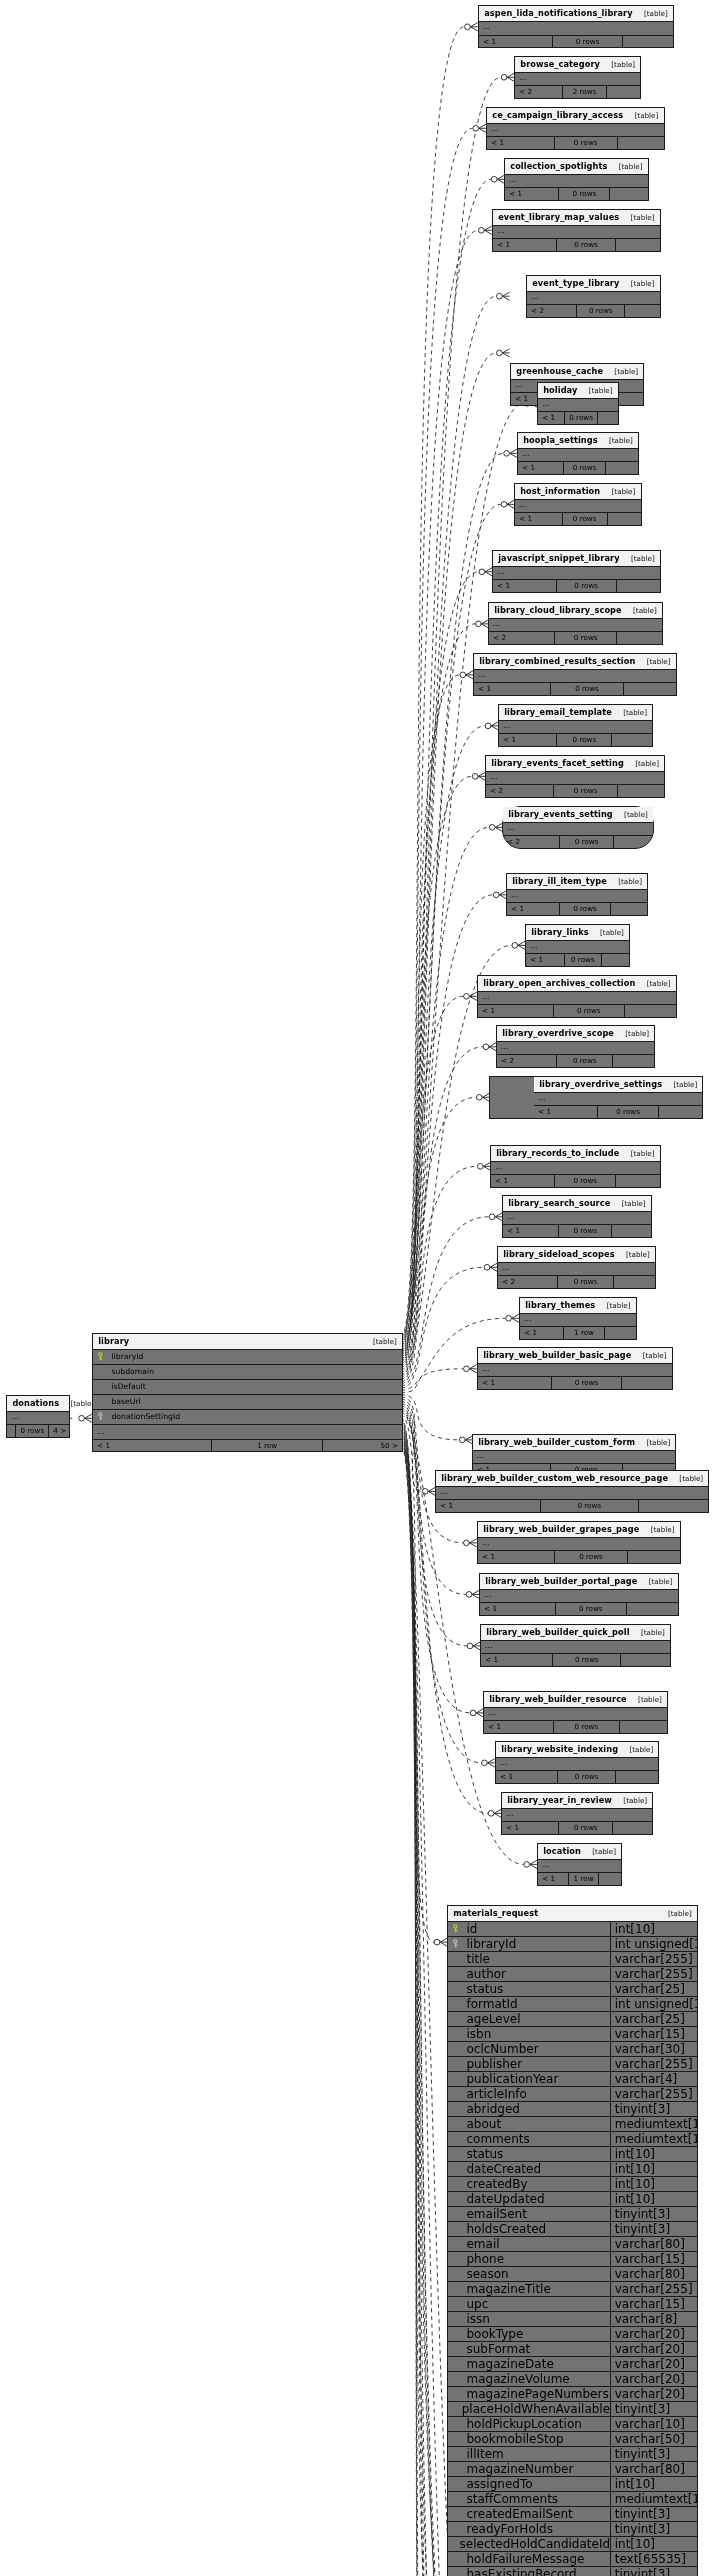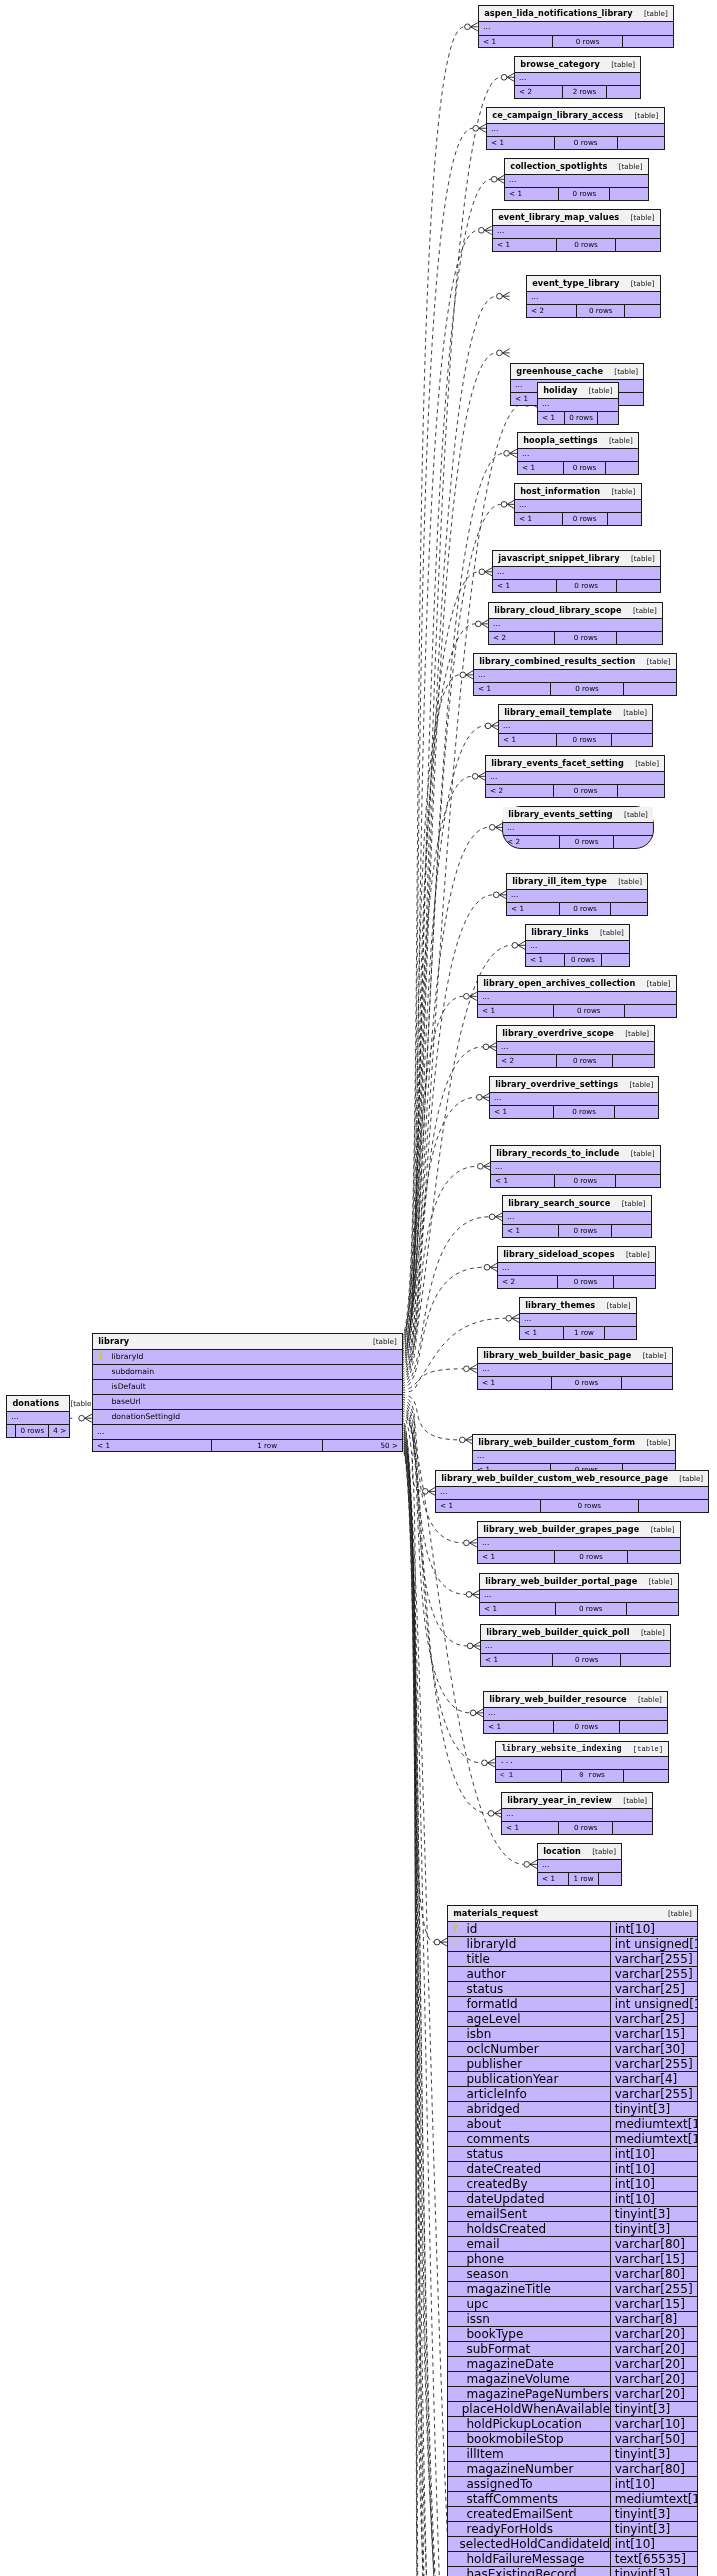--- a/index.html
+++ b/index.html
@@ -1,19 +1,19 @@
 <!DOCTYPE html>
 <html style="font-size:8.2px"><head>
 <meta charset="utf-8">
 <style>
   html,body{margin:0;padding:0;background:#ffffff;}
   body{font-family:"DejaVu Sans","Liberation Sans",sans-serif;color:#000;}
   #canvas{position:relative;width:718px;height:3433px;overflow:hidden;background:#fff;}
   #wires{position:absolute;left:0;top:0;z-index:1;}
-  .tbl{position:absolute;z-index:2;background:#c4b5fd;border:1px solid #1a1a1a;white-space:nowrap;font-size:7.7px;}
+  .tbl{position:absolute;z-index:2;background:#737373;border:1px solid #1a1a1a;white-space:nowrap;font-size:7.7px;}
   .tbl-h{display:flex;justify-content:space-between;align-items:baseline;gap:11.3px;
          background:#f2f2f2;border-bottom:1px solid #1a1a1a;padding:2.1px 5.2px 2.6px 5.2px;}
   .tbl-h .nm{font-weight:bold;font-size:8.2px;letter-spacing:0.1px;}
   .tbl-h .badge{font-size:7.2px;color:#111;}
   .dots-row{height:10.8px;line-height:7.2px;padding:1px 4.1px;border-bottom:1px solid #1a1a1a;}
   .foot{display:flex;align-items:stretch;font-size:7.2px;}
   .foot .c{padding:1px 4.1px;min-height:9.8px;}
   .foot .c1{flex:1.4;text-align:left;border-right:0.8px solid #1a1a1a;}
   .foot .c2{flex:1.3;text-align:center;border-right:0.8px solid #1a1a1a;}
   .foot .c3{flex:0.9;text-align:right;}
@@ -799,21 +799,21 @@
         <span class="nm">library_overdrive_scope</span>
         <span class="badge">[table]</span>
       </div>
       <div class="dots-row">...</div>
       <div class="foot">
         <span class="c c1">&lt; 2</span>
         <span class="c c2">0 rows</span>
         <span class="c c3"></span>
       </div>
     </div>
-    <div class="tbl" style="left: 489px; top: 1076px;">
+    <div class="tbl" style="left: 489px; top: 1076px; padding-left: 44px;">
       <div class="tbl-h">
         <span class="nm">library_overdrive_settings</span>
         <span class="badge">[table]</span>
       </div>
       <div class="dots-row">...</div>
       <div class="foot">
         <span class="c c1">&lt; 1</span>
         <span class="c c2">0 rows</span>
         <span class="c c3"></span>
       </div>
@@ -943,21 +943,21 @@
         <span class="nm">library_web_builder_resource</span>
         <span class="badge">[table]</span>
       </div>
       <div class="dots-row">...</div>
       <div class="foot">
         <span class="c c1">&lt; 1</span>
         <span class="c c2">0 rows</span>
         <span class="c c3"></span>
       </div>
     </div>
-    <div class="tbl" style="left: 495px; top: 1741px; font-family: Liberation Mono, monospace;">
+    <div class="tbl" style="left: 495px; top: 1741px;">
       <div class="tbl-h">
         <span class="nm">library_website_indexing</span>
         <span class="badge">[table]</span>
       </div>
       <div class="dots-row">...</div>
       <div class="foot">
         <span class="c c1">&lt; 1</span>
         <span class="c c2">0 rows</span>
         <span class="c c3"></span>
       </div>

